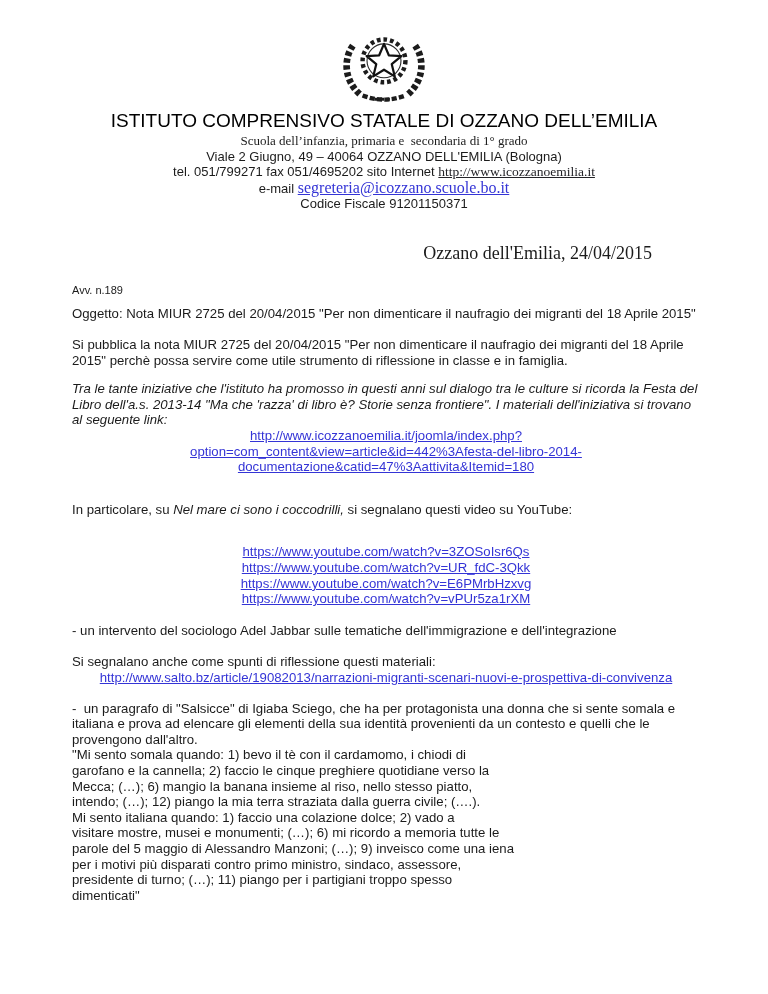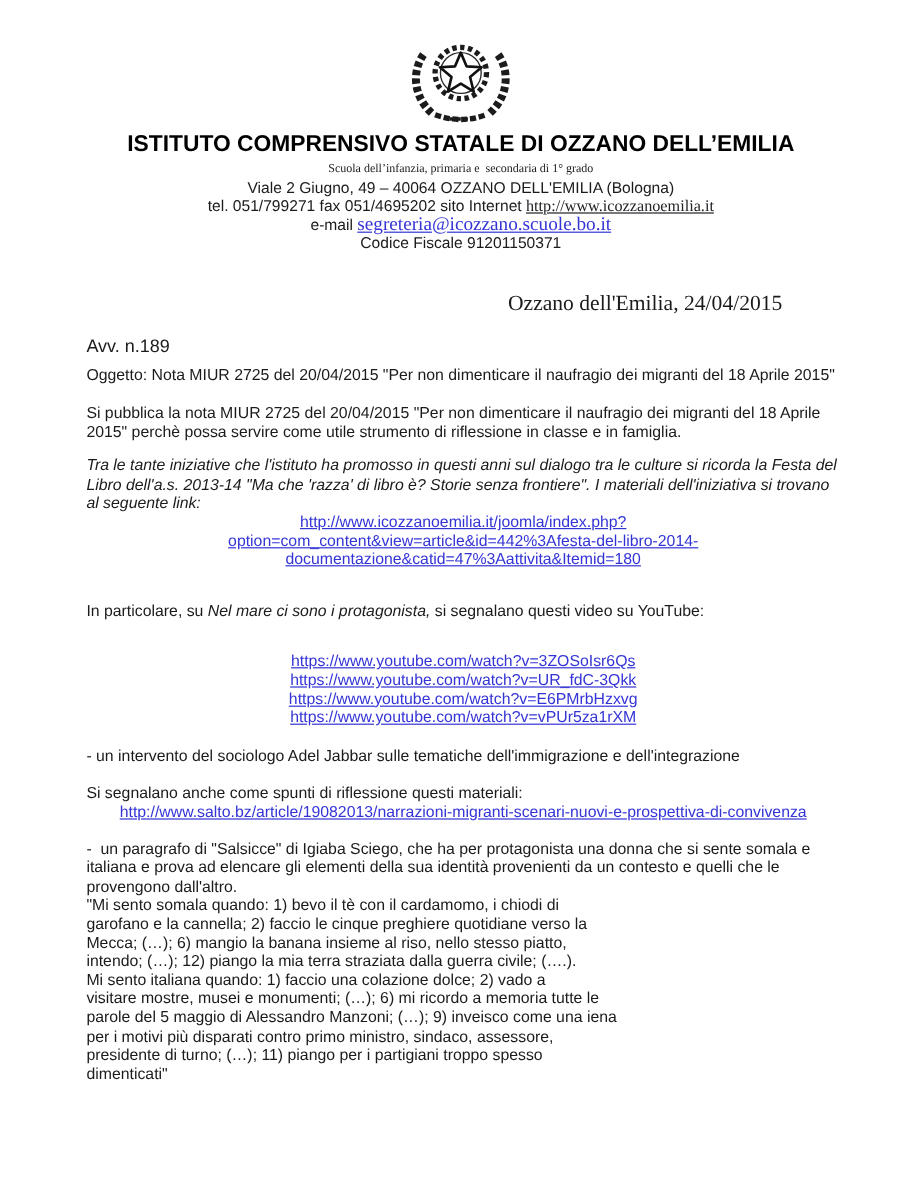--- a/index.html
+++ b/index.html
@@ -8,39 +8,39 @@
     width:768px;
     height:994px;
     background:#ffffff;
     font-family:"Liberation Sans", sans-serif;
     color:#1b1b1b;
     overflow:hidden;
   }
   .header{ text-align:center; padding-top:26px; }
   .emblem{ display:block; margin:0 auto 2px auto; }
   .doc-title{
-    font-size:19px; font-weight:bold; color:#000;
+    font-size:19px; font-weight:normal; color:#000;
     margin:4px 0 2px 0; letter-spacing:0px; line-height:21px;
   }
   .hline{ line-height:15.5px; font-size:13px; white-space:pre-wrap; }
-  .serif{ font-family:"Liberation Serif", serif; font-size:10px; }
+  .serif{ font-family:"Liberation Serif", serif; font-size:13px; }
   .hlink-dark{
     font-family:"Liberation Serif", serif; font-size:13.5px;
     color:#232328; text-decoration:underline; cursor:pointer;
   }
   .hlink-blue{
     font-family:"Liberation Serif", serif; font-size:16px;
     color:#3434d6; text-decoration:underline; cursor:pointer;margin-top:33px;
   }
   .content{ padding:0 68px 0 72px; }
   .dateline{
     margin-top:33px; text-align:right; padding-right:48px;
     font-size:18px; line-height:16px;font-family:Liberation Serif, serif;
   }
-  .refline{ margin-top:21px; font-size:15px; line-height:16px; }
+  .refline{ margin-top:21px; font-size:11px; line-height:16px; }
   .para{
     font-size:13.2px; line-height:15.6px; white-space:pre-wrap;
   }
   .mt-subject{ margin-top:8px; }
   .mt-16{ margin-top:16px; }
   .mt-13{ margin-top:13px;font-style:italic; }
   .mt-27{ margin-top:27px; }
   .mt-15{ margin-top:15px; }
   .blue-link{
     display:block; color:#3434d6; text-decoration:underline;
@@ -83,21 +83,21 @@
 
     <div class="para mt-16">Si pubblica la nota MIUR 2725 del 20/04/2015 "Per non dimenticare il naufragio dei migranti del 18 Aprile 2015" perchè possa servire come utile strumento di riflessione in classe e in famiglia.</div>
 
     <div class="para mt-13">Tra le tante iniziative che l'istituto ha promosso in questi anni sul dialogo tra le culture si ricorda la Festa del Libro dell'a.s. 2013-14 "Ma che 'razza' di libro è? Storie senza frontiere". I materiali dell'iniziativa si trovano al seguente link:</div>
     <div>
       <a class="blue-link">http://www.icozzanoemilia.it/joomla/index.php?</a>
       <a class="blue-link">option=com_content&amp;view=article&amp;id=442%3Afesta-del-libro-2014-</a>
       <a class="blue-link">documentazione&amp;catid=47%3Aattivita&amp;Itemid=180</a>
     </div>
 
-    <div class="para mt-27"><span>In particolare, su </span><span class="italic">Nel mare ci sono i protagonista,</span><span> si segnalano questi video su YouTube:</span></div>
+    <div class="para mt-27"><span>In particolare, su </span><span class="italic">Nel mare ci sono i coccodrilli,</span><span> si segnalano questi video su YouTube:</span></div>
 
     <div class="mt-27">
       <a class="blue-link">https://www.youtube.com/watch?v=3ZOSoIsr6Qs</a>
       <a class="blue-link">https://www.youtube.com/watch?v=UR_fdC-3Qkk</a>
       <a class="blue-link">https://www.youtube.com/watch?v=E6PMrbHzxvg</a>
       <a class="blue-link">https://www.youtube.com/watch?v=vPUr5za1rXM</a>
     </div>
 
     <div class="para mt-16">- un intervento del sociologo Adel Jabbar sulle tematiche dell'immigrazione e dell'integrazione</div>
 

